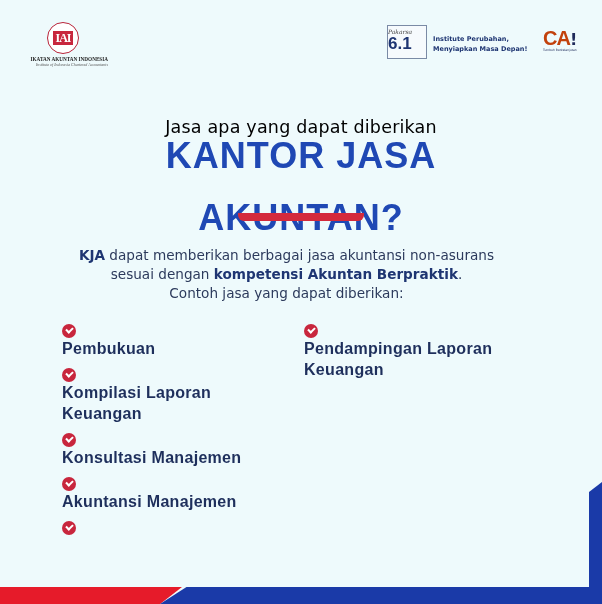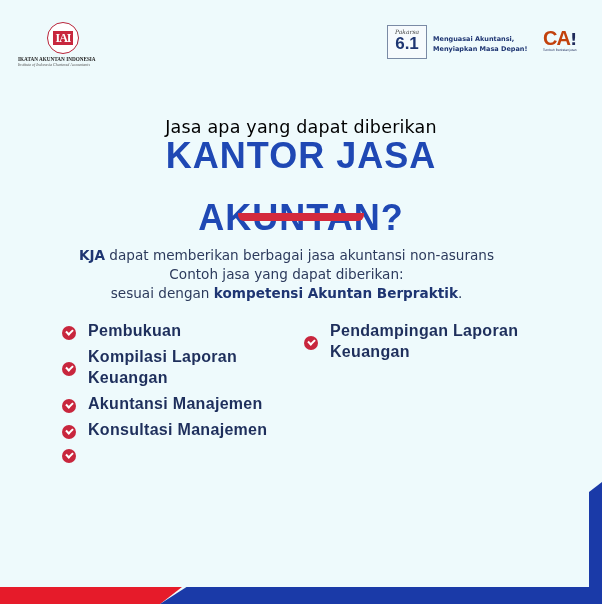--- a/index.html
+++ b/index.html
@@ -1,46 +1,46 @@
 <!DOCTYPE html>
 <html><head>
 <meta charset="utf-8">
 <style>
   * { margin: 0; padding: 0; box-sizing: border-box; }
   html, body { width: 602px; height: 604px; overflow: hidden; }
   body { background: #eefafc; font-family: "DejaVu Sans", sans-serif; position: relative; color: #1f2d55; }
 
-  .iai-logo { position: absolute; left: 18px; top: 22px; width: 90px; text-align: left; }
+  .iai-logo { position: absolute; left: 18px; top: 22px; width: 90px; text-align: right; }
   .iai-circle { width: 32px; height: 32px; border-radius: 50%; border: 1.5px solid #b8243a; margin: 0 auto; display: flex; align-items: center; justify-content: center; background: #fff; }
   .iai-mark { background: #c8263d; color: #fff; font-family: "Liberation Serif", serif; font-weight: bold; font-size: 12px; padding: 1px 2px; letter-spacing: -1px; line-height: 12px; }
   .iai-name { font-family: "Liberation Serif", serif; font-size: 5.2px; font-weight: bold; color: #222; margin-top: 2px; white-space: nowrap; }
   .iai-sub { font-family: "Liberation Serif", serif; font-style: italic; font-size: 4px; color: #555; white-space: nowrap; }
 
-  .pakarsa { position: absolute; left: 387px; top: 25px; width: 40px; height: 34px; border: 1px solid #7a8aa5; background: #f6fafd; text-align: center; }
+  .pakarsa { position: absolute; left: 387px; top: 25px; width: 40px; height: 34px; border: 1px solid #7a8aa5; background: #f6fafd; text-align: left; }
   .pakarsa-script { font-family: "DejaVu Serif", serif; font-style: italic; font-size: 6px; color: #444; margin-top: 2px; }
   .pakarsa-num { font-family: "Liberation Sans", sans-serif; font-weight: bold; font-size: 17px; color: #1e3572; line-height: 18px; }
   .tagline { position: absolute; left: 433px; top: 34px; font-size: 6.5px; font-weight: bold; color: #1e3572; line-height: 10px; }
   .ca-logo { position: absolute; left: 543px; top: 30px; width: 40px; }
   .ca-text { font-family: "Liberation Sans", sans-serif; font-weight: bold; font-size: 20px; color: #c2410c; letter-spacing: -1px; line-height: 16px; }
   .ca-bang { color: #1e2a5a; font-weight: bold; font-size: 16px; }
   .ca-sub { font-size: 3px; color: #1e2a5a; white-space: nowrap; margin-top: -1px; }
 
   .q-line { position: absolute; left: 0; width: 602px; top: 117px; text-align: center; font-size: 17.5px; color: #000000; font-family: "DejaVu Sans", sans-serif; letter-spacing: 0.2px; }
   .headline { position: absolute; left: 0; width: 602px; text-align: center; font-family: "Liberation Sans", sans-serif; font-weight: 900; color: #1f48b4; font-size: 36px; letter-spacing: 1px; line-height: 36px; }
   .h1 { top: 138px; }
   .h2 { top: 174px; margin-top: 26px; }
   .underline-bar { position: absolute; left: 238px; top: 213px; width: 126px; height: 8px; background: #d42a3c; border-radius: 0 0 6px 6px; }
 
   .intro { position: absolute; left: 0; width: 573px; top: 246px; text-align: center; font-size: 13.6px; color: #2c3a5c; line-height: 19px; }
   .intro b { color: #1e3572; }
 
   .list { position: absolute; top: 320px; }
   .list-left { left: 62px; }
   .list-right { left: 304px; }
-  .item { display: flex; align-items: center; margin-bottom: 5px; }
+  .item { display: flex; align-items: flex-start; margin-bottom: 5px; flex-direction: column; }
   .check { width: 14px; height: 14px; border-radius: 50%; background: #c8263d; flex: none; margin-top: 4px; margin-right: 12px; position: relative; }
   .check::after { content: ""; position: absolute; left: 4px; top: 3px; width: 5px; height: 3px; border-left: 2px solid #fff; border-bottom: 2px solid #fff; transform: rotate(-45deg); }
   .item-text { font-family: "Liberation Sans", sans-serif; font-weight: bold; font-size: 16px; color: #1e2f5c; line-height: 21px; letter-spacing: 0.3px; }
   .item-text.italic { font-style: italic; }
 
   .bar-red { position: absolute; left: 0; top: 587px; width: 182px; height: 17px; background: #e61b2a; clip-path: polygon(0 0, 100% 0, 88% 100%, 0 100%); }
   .bar-blue { position: absolute; left: 160px; top: 587px; width: 442px; height: 17px; background: #1a3aa8; clip-path: polygon(6% 0, 100% 0, 100% 100%, 0 100%); }
   .bar-right { position: absolute; left: 589px; top: 482px; width: 13px; height: 110px; background: #1a3aa8; clip-path: polygon(0 10px, 100% 0, 100% 100%, 0 100%); }
 </style>
 </head>
@@ -52,56 +52,56 @@
   </div>
   <div class="iai-name">IKATAN AKUNTAN INDONESIA</div>
   <div class="iai-sub">Institute of Indonesia Chartered Accountants</div>
 </div>
 
 <div class="pakarsa">
   <div class="pakarsa-script">Pakarsa</div>
   <div class="pakarsa-num">6.1</div>
 </div>
 <div class="tagline">
-  <div>Menguasai Akuntansi,</div>
+  <div>Institute Perubahan,</div>
   <div>Menyiapkan Masa Depan!</div>
 </div>
 <div class="ca-logo">
   <div><span class="ca-text">CA</span><span class="ca-bang">!</span></div>
   <div class="ca-sub">Tumbuh Berkelanjutan</div>
 </div>
 
 <div class="q-line">Jasa apa yang dapat diberikan</div>
 <div class="headline h1">KANTOR JASA</div>
 <div class="headline h2">AKUNTAN?</div>
 <div class="underline-bar"></div>
 
 <div class="intro">
   <div><b>KJA</b><span> dapat memberikan berbagai jasa akuntansi non-asurans</span></div>
+  <div><span>sesuai dengan </span><b>kompetensi Akuntan Berpraktik</b><span>.</span></div>
   <div>Contoh jasa yang dapat diberikan:</div>
-  <div><span>sesuai dengan </span><b>kompetensi Akuntan Berpraktik</b><span>.</span></div>
 </div>
 
 <div class="list list-left">
   <div class="item">
       <span class="check"></span>
       <span class="item-text">Pembukuan</span>
     </div>
   <div class="item">
       <span class="check"></span>
       <span class="item-text" style="white-space:pre-line">Kompilasi Laporan
 Keuangan</span>
     </div>
   <div class="item">
       <span class="check"></span>
-      <span class="item-text">Akuntansi Manajemen</span>
+      <span class="item-text">Konsultasi Manajemen</span>
     </div>
   <div class="item">
       <span class="check"></span>
-      <span class="item-text">Konsultasi Manajemen</span>
+      <span class="item-text">Akuntansi Manajemen</span>
     </div>
   <div class="item">
       <span class="check"></span>
     </div>
 </div>
 
 <div class="list list-right">
   <div class="item">
       <span class="check"></span>
       <span class="item-text" style="white-space:pre-line">Pendampingan Laporan

